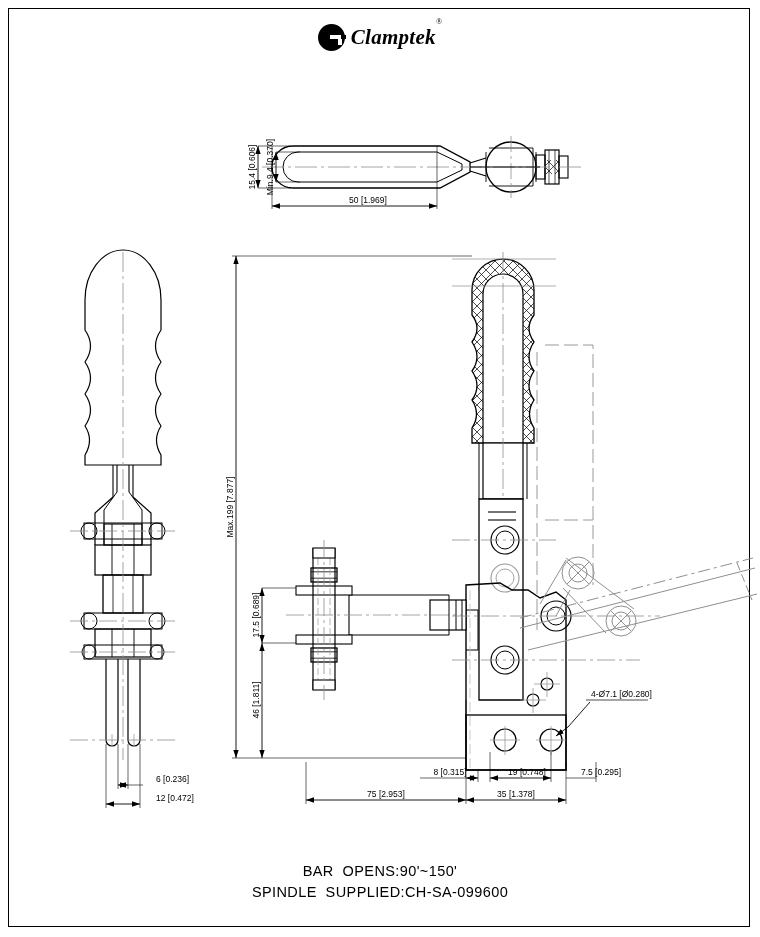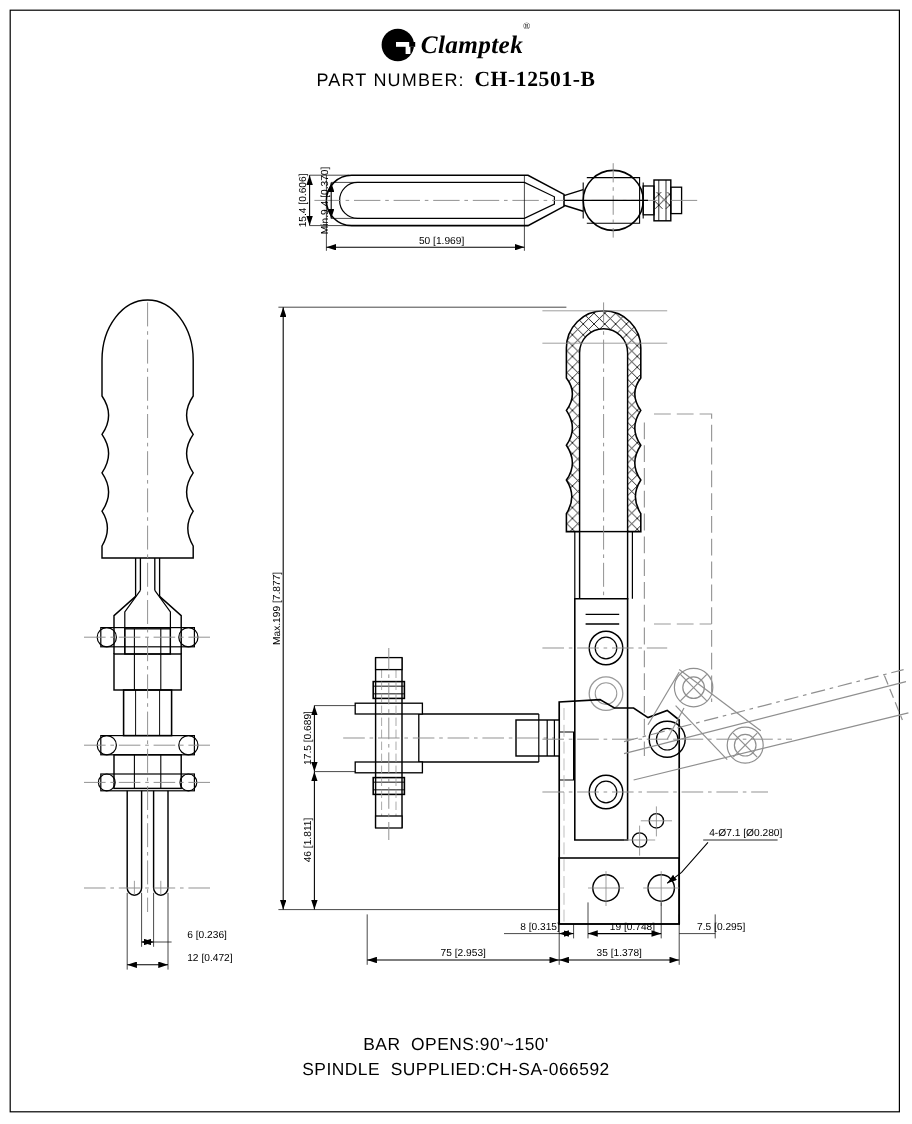--- a/index.html
+++ b/index.html
@@ -70,24 +70,20 @@
 
   <div class="header">
     <div class="logo-row">
       <span class="logo-mark">
         <span class="disc"></span>
           <span class="gbar"></span>
           <span class="gstem"></span>
           <span class="gnotch"></span>
       </span>
       <span class="brand"><span>Clamptek</span><sup>®</sup></span>
-    </div>
-    <div class="partline">
-      <span class="partlabel">PART  NUMBER:</span>
-      <span class="partvalue">CH-12501-B</span>
     </div>
   </div>
 
   <svg id="draw" width="760" height="937" viewBox="0 0 760 937">
     <defs>
       <marker id="ah" markerWidth="9" markerHeight="6" refX="9" refY="3" orient="auto">
         <path d="M0,0 L9,3 L0,6 z" fill="#000"></path>
       </marker>
       <marker id="ahs" markerWidth="9" markerHeight="6" refX="0" refY="3" orient="auto">
         <path d="M9,0 L0,3 L9,6 z" fill="#000"></path>
@@ -385,16 +381,16 @@
       <text x="601" y="775" text-anchor="middle">7.5 [0.295]</text>
       <text x="591" y="697" text-anchor="start">4-Ø7.1 [Ø0.280]</text>
 
       <text x="156" y="782" text-anchor="start">6 [0.236]</text>
       <text x="156" y="801" text-anchor="start">12 [0.472]</text>
     </g>
   </svg>
 
   <div class="notes">
     <div>BAR  OPENS:90'~150'</div>
-    <div>SPINDLE  SUPPLIED:CH-SA-066592</div>
+    <div>SPINDLE  SUPPLIED:CH-SA-099600</div>
   </div>
 
 </div>
 
 </body></html>

